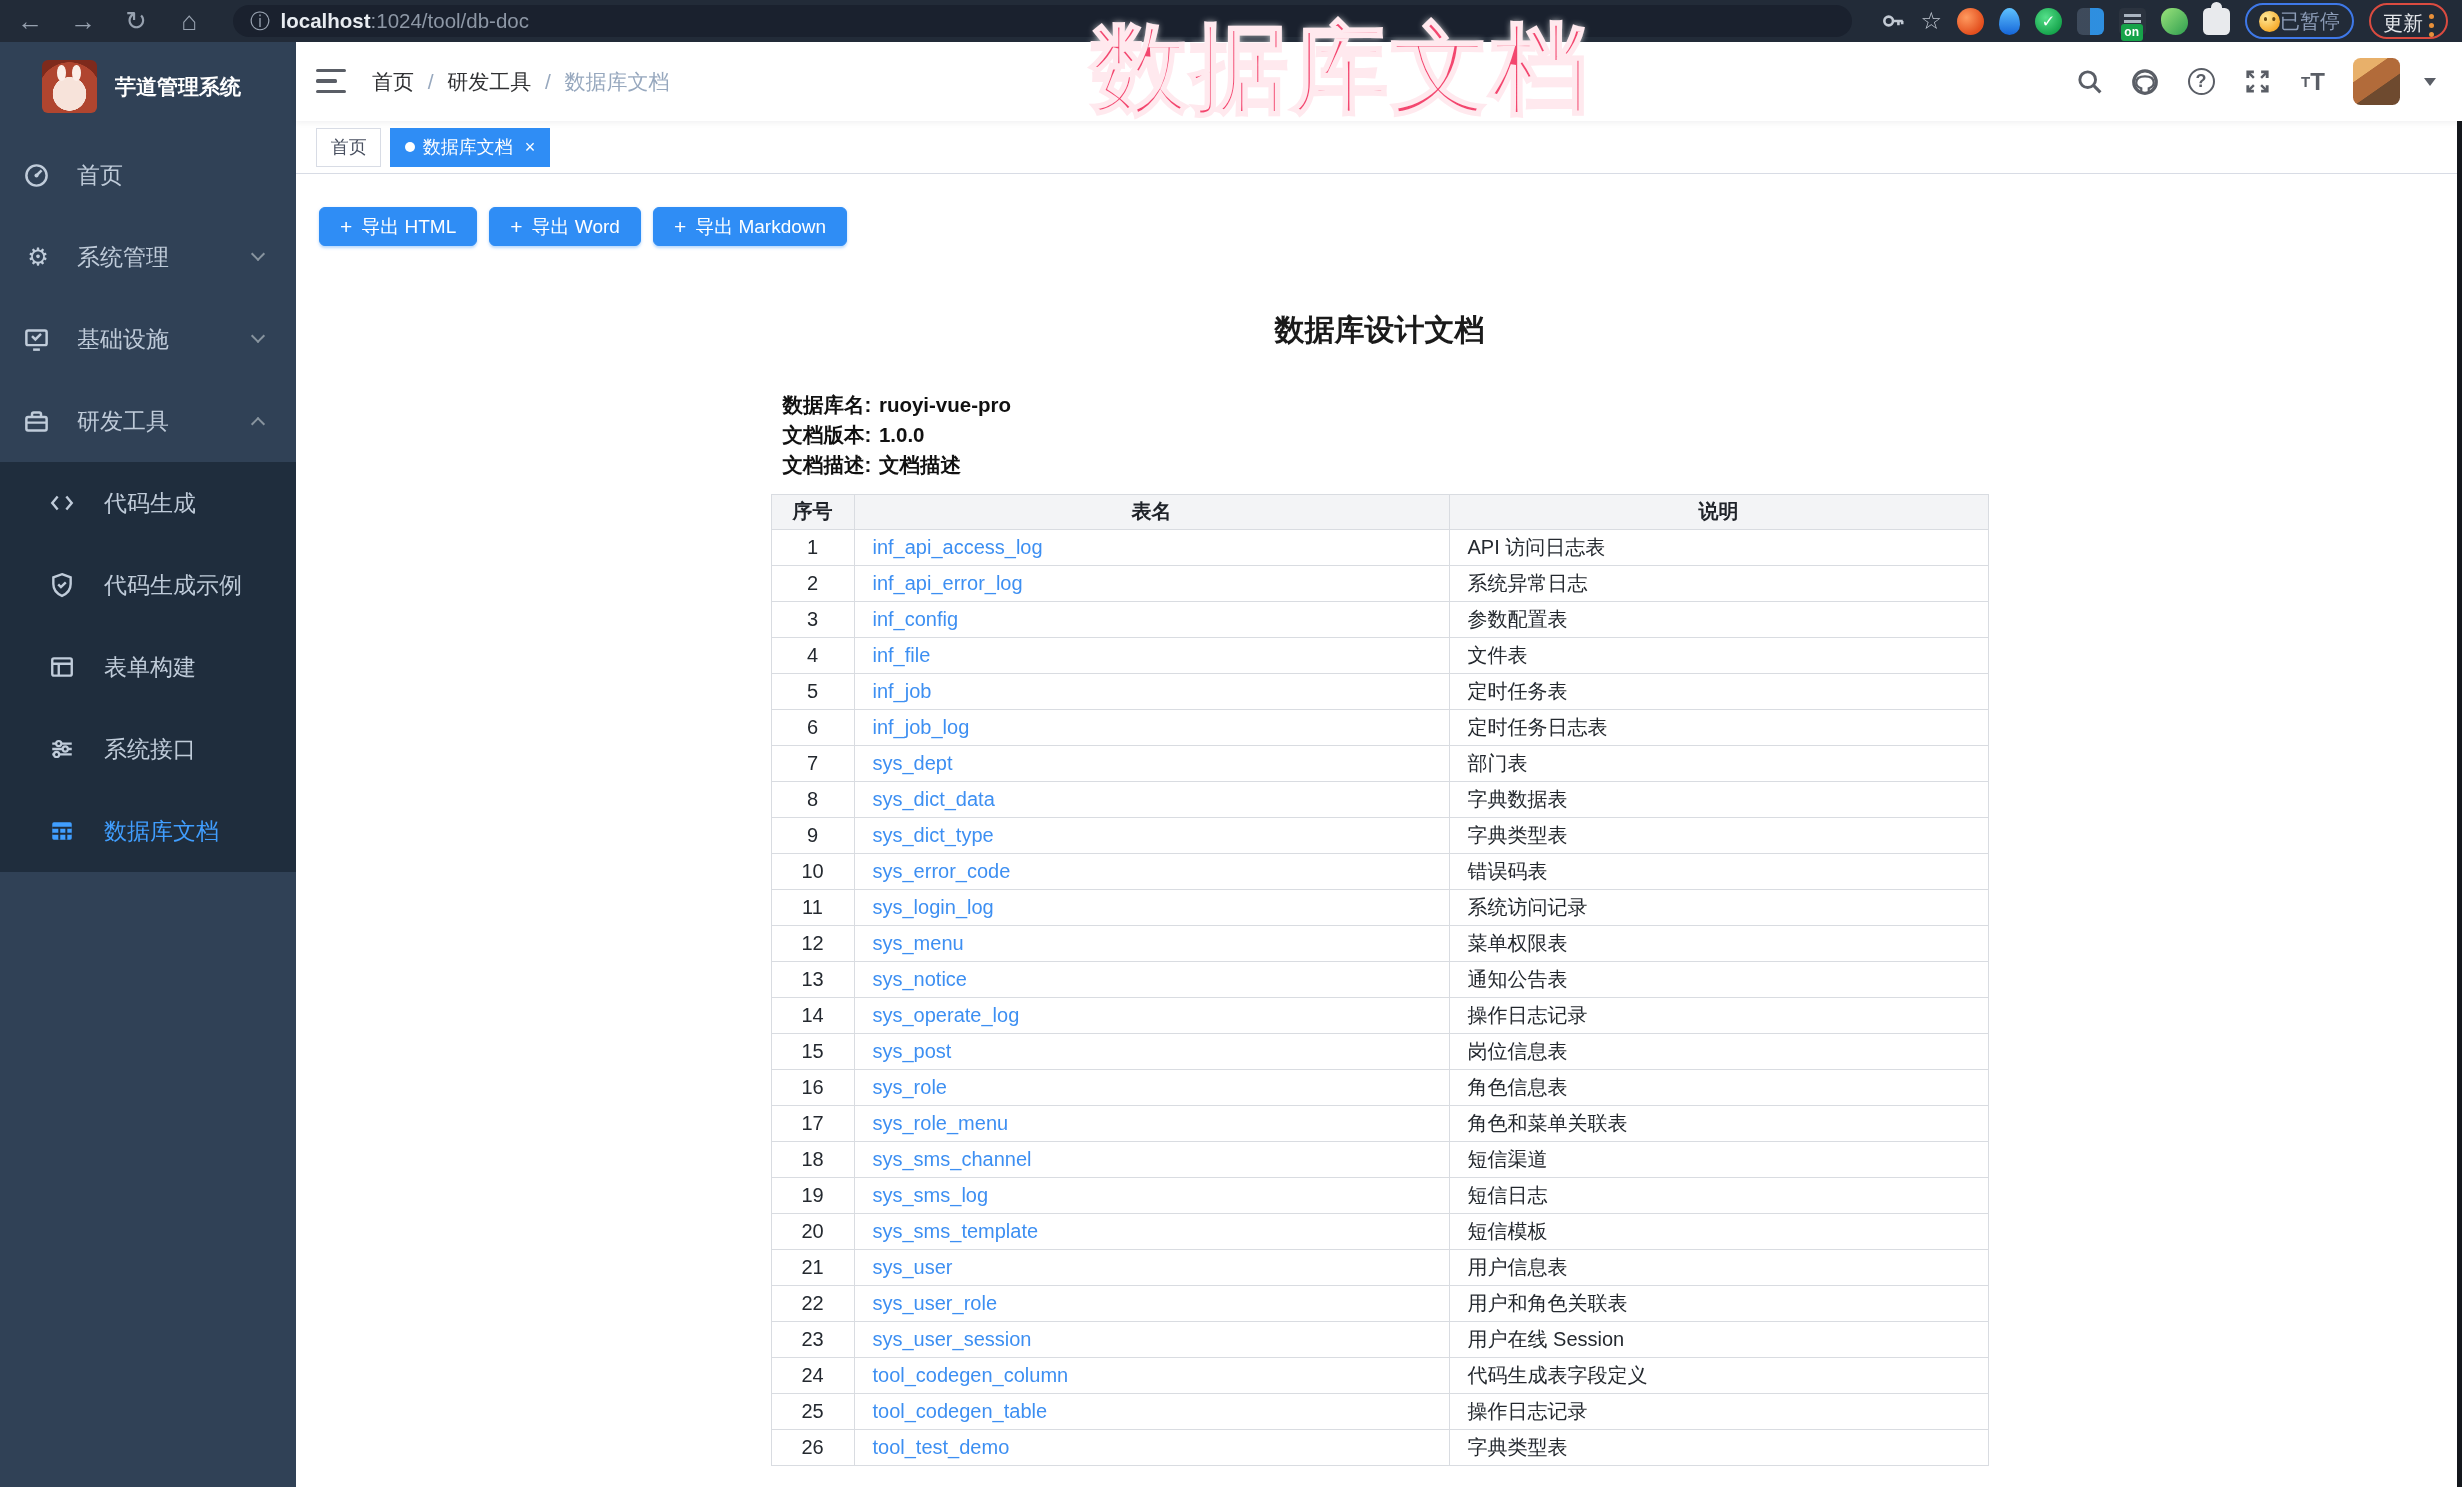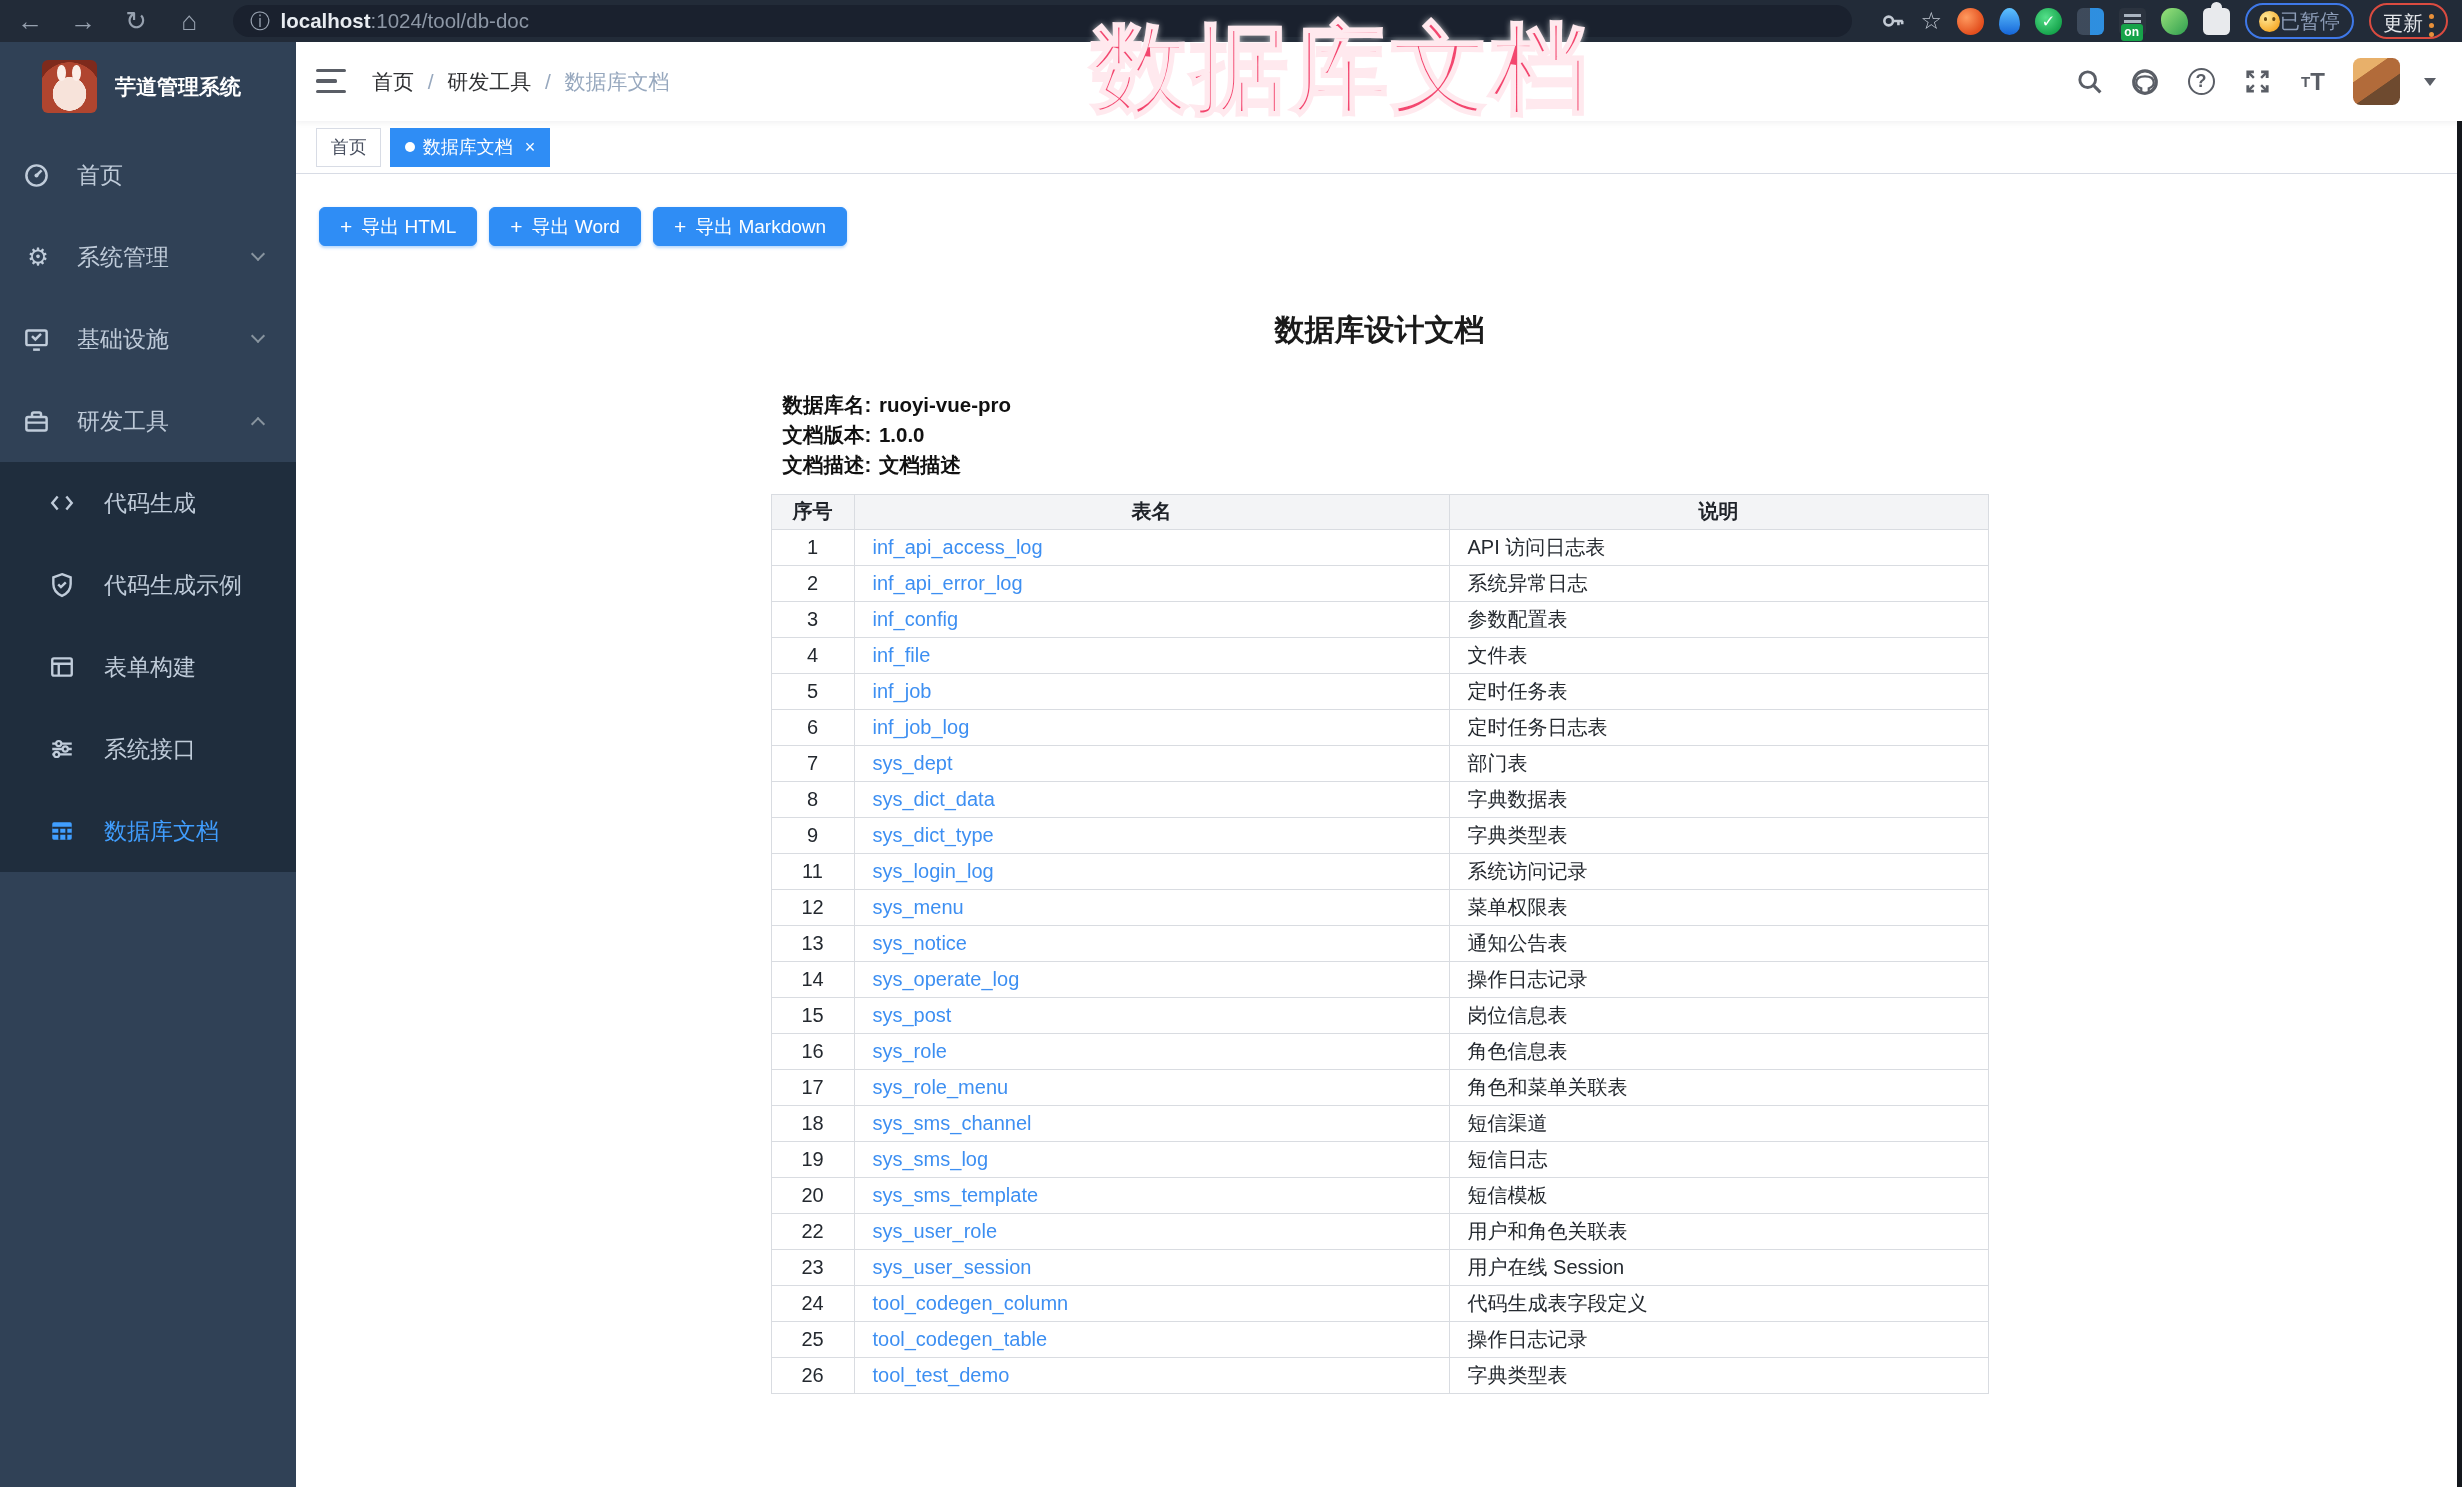--- a/index.html
+++ b/index.html
@@ -412,20 +412,25 @@
               <td class="c-name"><a>sys_dict_data</a></td>
               <td class="c-desc">字典数据表</td>
             </tr>
 
             <tr>
               <td class="c-idx">9</td>
               <td class="c-name"><a>sys_dict_type</a></td>
               <td class="c-desc">字典类型表</td>
             </tr>
 
+            <tr>
+              <td class="c-idx">10</td>
+              <td class="c-name"><a>sys_error_code</a></td>
+              <td class="c-desc">错误码表</td>
+            </tr>
 
             <tr>
               <td class="c-idx">11</td>
               <td class="c-name"><a>sys_login_log</a></td>
               <td class="c-desc">系统访问记录</td>
             </tr>
 
             <tr>
               <td class="c-idx">12</td>
               <td class="c-name"><a>sys_menu</a></td>
@@ -473,20 +478,25 @@
               <td class="c-name"><a>sys_sms_log</a></td>
               <td class="c-desc">短信日志</td>
             </tr>
 
             <tr>
               <td class="c-idx">20</td>
               <td class="c-name"><a>sys_sms_template</a></td>
               <td class="c-desc">短信模板</td>
             </tr>
 
+            <tr>
+              <td class="c-idx">21</td>
+              <td class="c-name"><a>sys_user</a></td>
+              <td class="c-desc">用户信息表</td>
+            </tr>
 
             <tr>
               <td class="c-idx">22</td>
               <td class="c-name"><a>sys_user_role</a></td>
               <td class="c-desc">用户和角色关联表</td>
             </tr>
 
             <tr>
               <td class="c-idx">23</td>
               <td class="c-name"><a>sys_user_session</a></td>

